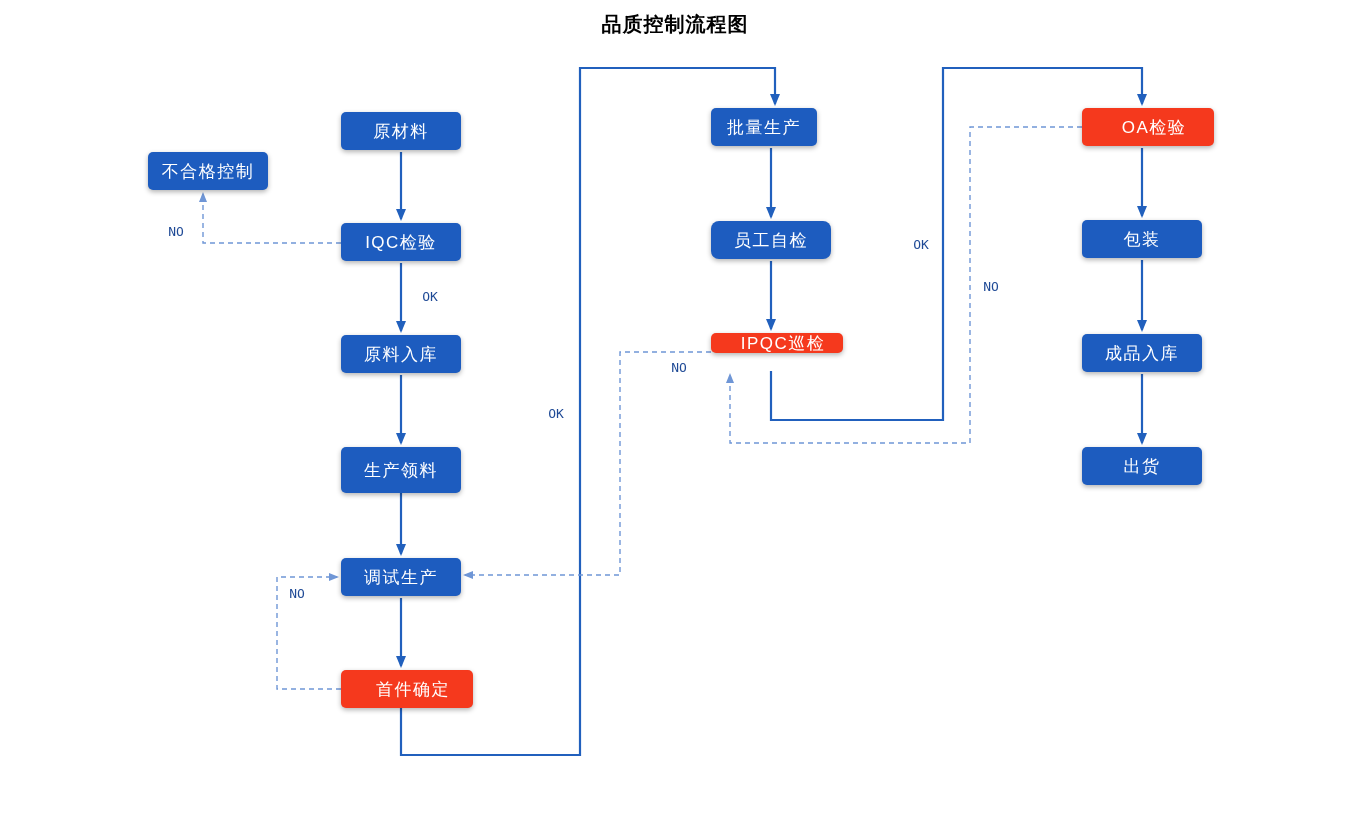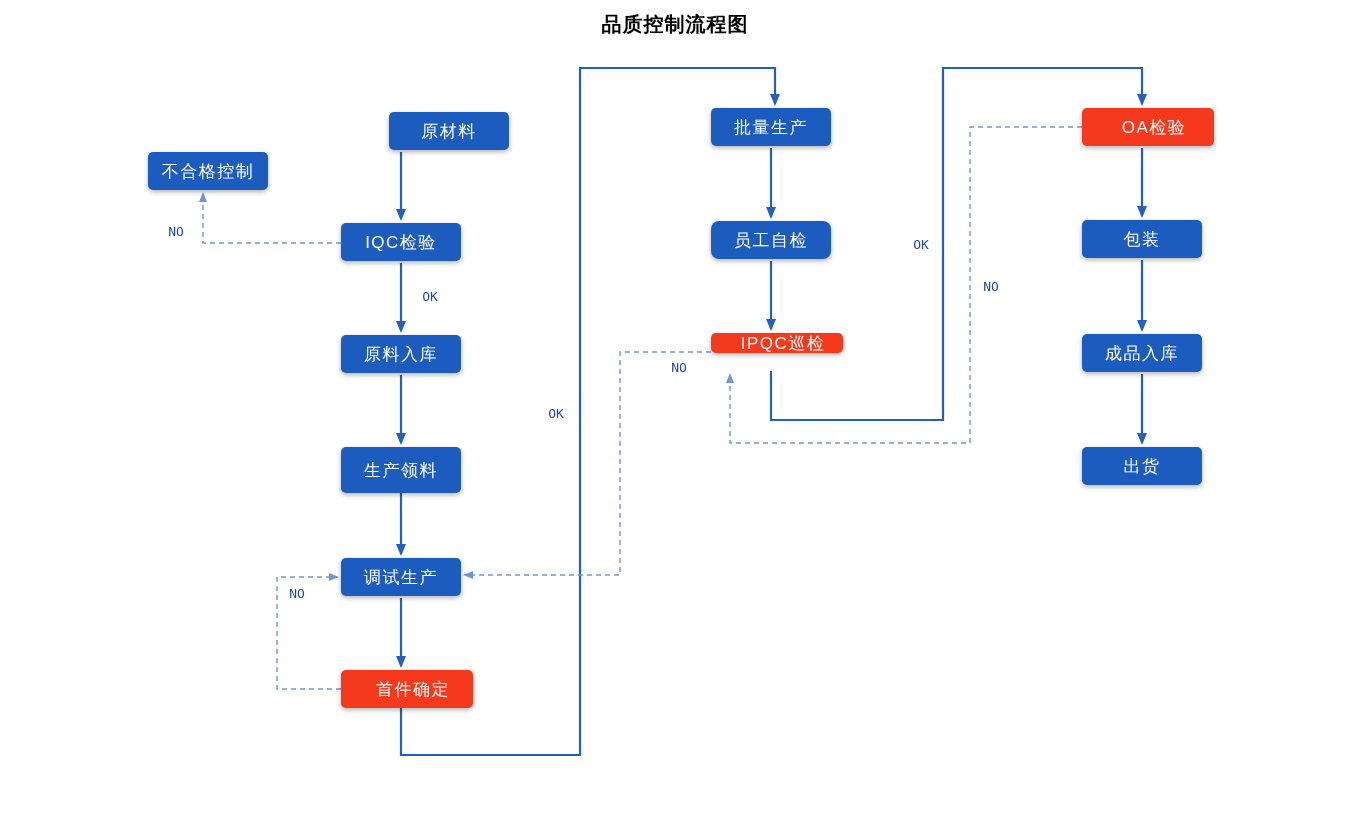--- a/index.html
+++ b/index.html
@@ -63,28 +63,28 @@
       <polyline points="1142,148 1142,216" class="edge solid" marker-end="url(#arrow-s)"></polyline>
       <polyline points="1142,260 1142,330" class="edge solid" marker-end="url(#arrow-s)"></polyline>
       <polyline points="1142,374 1142,443" class="edge solid" marker-end="url(#arrow-s)"></polyline>
       <polyline points="401,708 401,755 580,755 580,68 775,68 775,104" class="edge solid" marker-end="url(#arrow-s)"></polyline>
       <polyline points="771,371 771,420 943,420 943,68 1142,68 1142,104" class="edge solid" marker-end="url(#arrow-s)"></polyline>
       <polyline points="341,243 203,243 203,194" class="edge dashed" marker-end="url(#arrow-d)"></polyline>
       <polyline points="341,689 277,689 277,577 337,577" class="edge dashed" marker-end="url(#arrow-d)"></polyline>
       <polyline points="711,352 620,352 620,575 465,575" class="edge dashed" marker-end="url(#arrow-d)"></polyline>
       <polyline points="1082,127 970,127 970,443 730,443 730,375" class="edge dashed" marker-end="url(#arrow-d)"></polyline>
     </svg>
-<div class="node blue" style="left: 341px; top: 112px; width: 120px; height: 38px; margin-left: 48px;">原材料</div>
+<div class="node blue" style="left: 341px; top: 112px; width: 120px; height: 38px;">原材料</div>
     <div class="node blue" style="left: 148px; top: 152px; width: 120px; height: 38px;">不合格控制</div>
     <div class="node blue" style="left: 341px; top: 223px; width: 120px; height: 38px;">IQC检验</div>
     <div class="node blue" style="left: 341px; top: 335px; width: 120px; height: 38px;">原料入库</div>
     <div class="node blue" style="left: 341px; top: 447px; width: 120px; height: 46px;">生产领料</div>
     <div class="node blue" style="left: 341px; top: 558px; width: 120px; height: 38px;">调试生产</div>
     <div class="node red" style="left: 341px; top: 670px; width: 120px; height: 38px;">首件确定</div>
-    <div class="node blue" style="left: 711px; top: 108px; width: 120px; height: 38px;">批量生产</div>
+    <div class="node blue" style="left: 711px; top: 108px; width: 106px; height: 38px;">批量生产</div>
     <div class="node blue" style="left: 711px; top: 221px; width: 120px; height: 38px; border-radius: 8px;">员工自检</div>
     <div class="node red" style="left: 711px; top: 333px; width: 120px; height: 20px;">IPQC巡检</div>
     <div class="node red" style="left: 1082px; top: 108px; width: 120px; height: 38px;">OA检验</div>
     <div class="node blue" style="left: 1082px; top: 220px; width: 120px; height: 38px;">包装</div>
     <div class="node blue" style="left: 1082px; top: 334px; width: 120px; height: 38px;">成品入库</div>
     <div class="node blue" style="left: 1082px; top: 447px; width: 120px; height: 38px;">出货</div>
     <div class="edge-label" style="left: 176px; top: 231px;">NO</div>
     <div class="edge-label" style="left: 430px; top: 296px;">OK</div>
     <div class="edge-label" style="left: 556px; top: 413px;">OK</div>
     <div class="edge-label" style="left: 297px; top: 593px;">NO</div>

